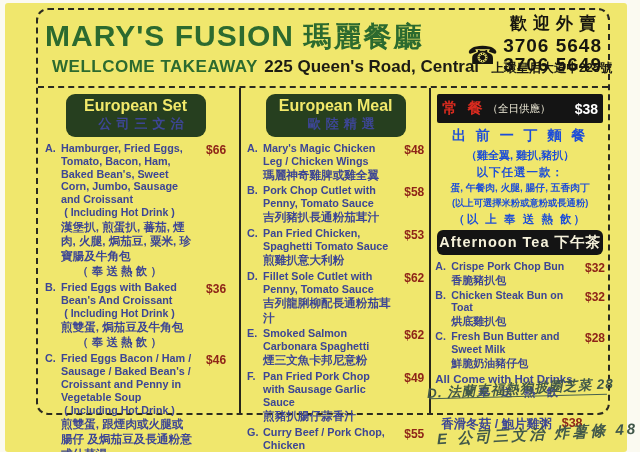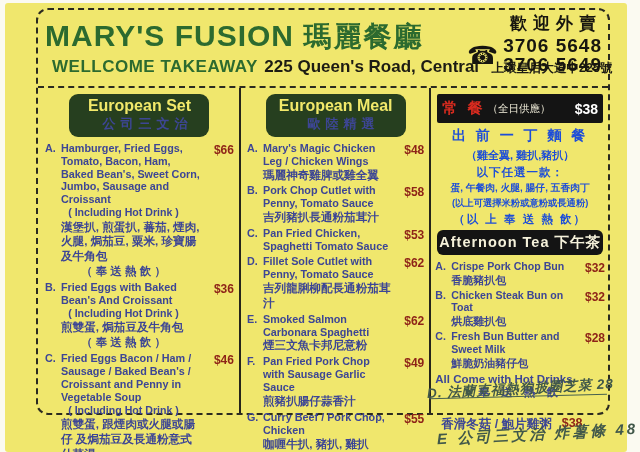--- a/index.html
+++ b/index.html
@@ -20,21 +20,21 @@
   .addr-zh{color:#1c1b14;font-size:12.5px;font-weight:bold;margin-left:8px;}
   .head-right{position:absolute;right:6px;top:2px;text-align:right;}
   .welcome{font-weight:bold;color:#17160f;font-size:17px;letter-spacing:6px;}
   .phones{display:flex;align-items:center;justify-content:flex-end;margin-top:1px;}
   .tel-icon{font-size:25px;color:#17160f;margin-right:5px;line-height:1;}
   .phone-nums{font-weight:bold;color:#17160f;font-size:19px;line-height:1.02;
     letter-spacing:1px;text-align:left;}
   
   .cols{position:absolute;top:78px;left:0;right:0;bottom:0;display:flex;}
   .col{box-sizing:border-box;overflow:visible;position:relative;}
-  .col1{width:207px;padding:4px 5px 0 7px;}
+  .col1{width:207px;padding:4px 13px 0 7px;}
   .col2{width:198px;border-left:2px solid #26251b;border-right:2px solid #26251b;
     padding:4px 5px 0 6px;}
   .col3{flex:1;padding:3px 3px 0 4px;}
   .pill{background:#263f1f;color:#f2e96a;border-radius:9px;width:132px;
     margin:2px auto 5px auto;text-align:center;padding:3px 4px 4px 4px;}
   .pill .en{font-weight:bold;font-size:16px;}
   .pill .zh{font-size:13px;letter-spacing:5px;margin-top:1px;}
   .item{display:flex;margin-bottom:2px;}
   .ibody{flex:1;}
   .iname{position:relative;padding-left:16px;color:#3d4695;font-weight:bold;
@@ -165,20 +165,21 @@
         <div class="ibody">
           <div class="iname"><span class="letter">B.</span><span>Pork Chop Cutlet with Penny, Tomato Sauce</span></div>
           <div class="zh">吉列豬扒長通粉茄茸汁</div>
         </div>
         <div class="price">$58</div>
       </div>
 
       <div class="item">
         <div class="ibody">
           <div class="iname"><span class="letter">C.</span><span>Pan Fried Chicken, Spaghetti Tomato Sauce</span></div>
+          <div class="zh">煎雞扒意大利粉</div>
         </div>
         <div class="price">$53</div>
       </div>
 
       <div class="item">
         <div class="ibody">
           <div class="iname"><span class="letter">D.</span><span>Fillet Sole Cutlet with Penny, Tomato Sauce</span></div>
           <div class="zh">吉列龍脷柳配長通粉茄茸汁</div>
         </div>
         <div class="price">$62</div>

